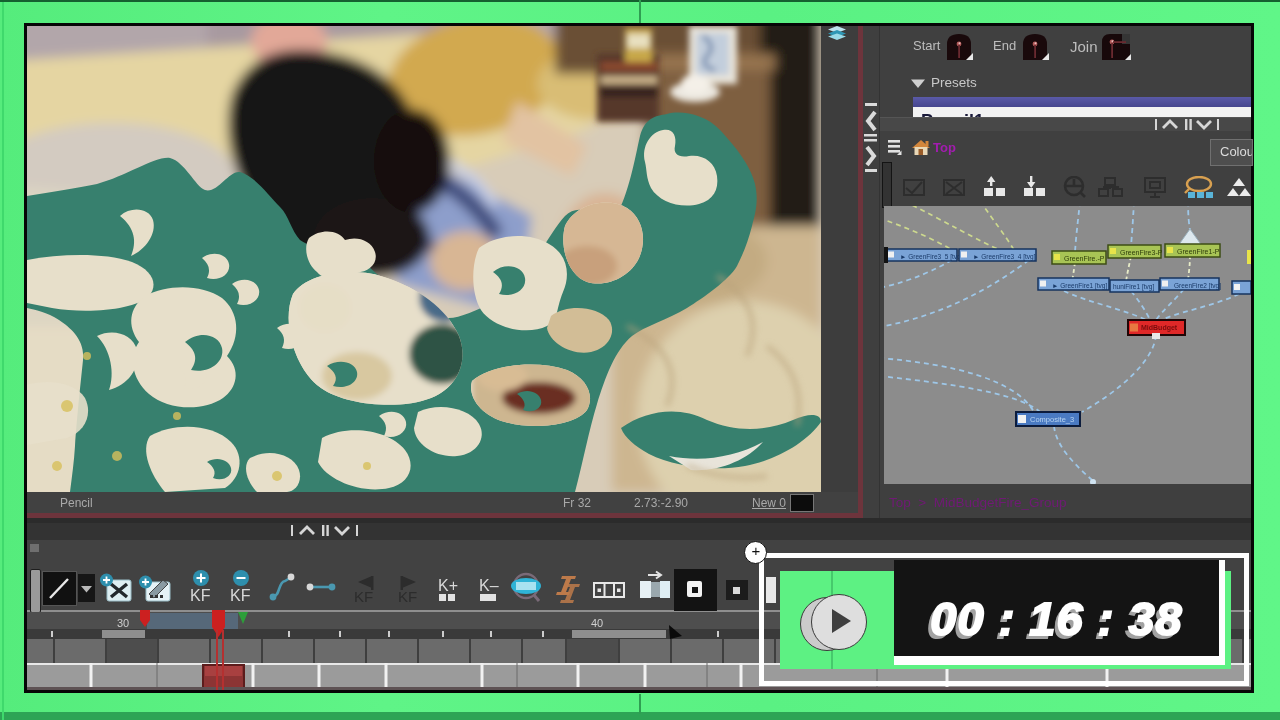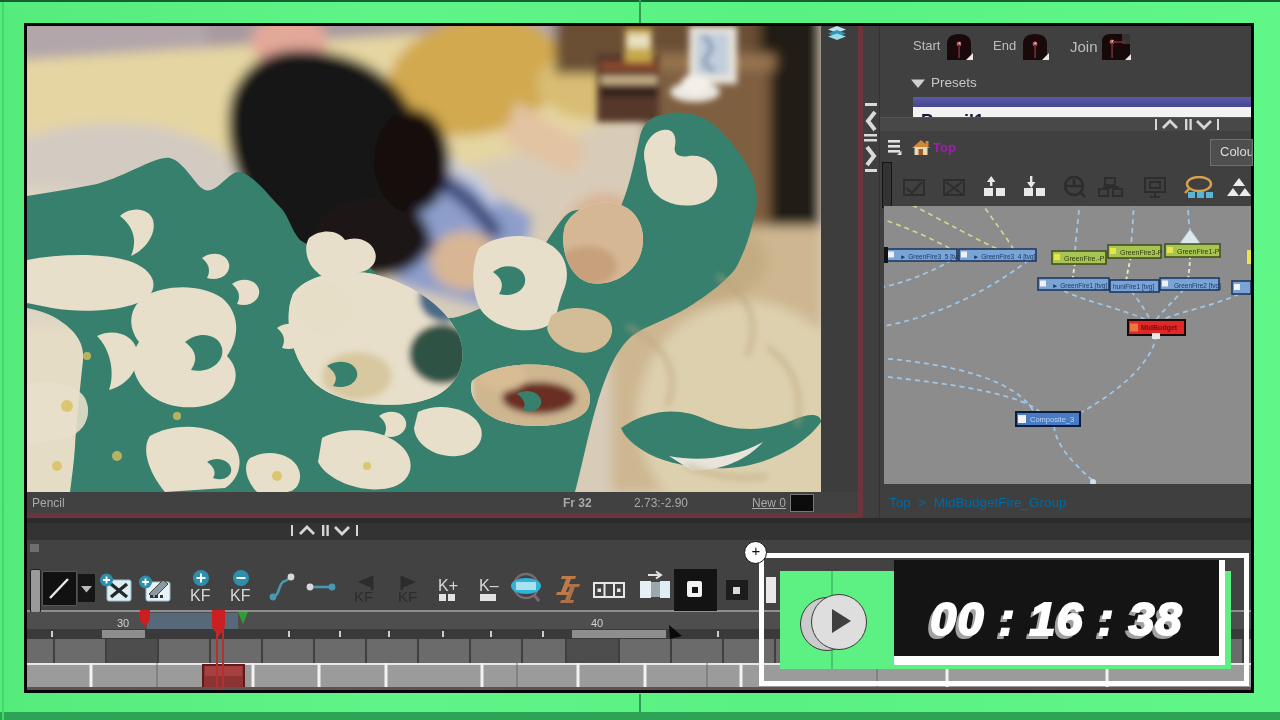--- a/index.html
+++ b/index.html
@@ -154,22 +154,22 @@
 <svg class="a" style="left:863px;top:100px;" width="16" height="75" viewBox="0 0 16 75">
 <rect x="2" y="3" width="12" height="3" fill="#dadada"></rect>
 <path d="M12 12 L5 21 L12 30" stroke="#dadada" stroke-width="4" fill="none"></path>
 <rect x="1" y="34" width="13" height="2.5" fill="#dadada"></rect>
     <rect x="1" y="39" width="13" height="2.5" fill="#dadada"></rect>
 <path d="M4 47 L11 56 L4 65" stroke="#dadada" stroke-width="4" fill="none"></path>
 <rect x="2" y="69" width="12" height="3" fill="#dadada"></rect>
 </svg>
 
 <div class="a" style="left:27px;top:492px;width:831px;height:21px;background:#414141;"></div>
-<div class="a txt" style="left:32px;top:496px;">Pencil</div>
-<div class="a txt" style="left:563px;top:496px;font-weight:bold;">Fr 32</div>
+<div class="a txt" style="left:60px;top:496px;">Pencil</div>
+<div class="a txt" style="left:563px;top:496px;">Fr 32</div>
 <div class="a txt" style="left:634px;top:496px;">2.73:-2.90</div>
 <div class="a txt" style="left:752px;top:496px;text-decoration:underline;">New 0</div>
 <div class="a" style="left:790px;top:494px;width:22px;height:16px;background:#0c0c0c;border:1px solid #777;"></div>
 
 <div id="props" class="a" style="left:880px;top:26px;width:371px;height:91px;background:#404040;"></div>
 <div class="a" style="left:913px;top:38px;color:#bdbdbd;font-size:13px;">Start</div>
 <div class="a" style="left:993px;top:38px;color:#bdbdbd;font-size:13px;">End</div>
 <div class="a" style="left:1070px;top:38px;color:#bdbdbd;font-size:15px;">Join</div>
 <svg class="a" style="left:945px;top:32px;" width="30" height="30" viewBox="0 0 30 30">
 <path d="M2 28 L2 12 Q2 2 14 2 Q26 2 26 12 L26 28 Z" fill="#19090b"></path>
@@ -355,21 +355,21 @@
 </g>
 
 <g>
 <rect x="132" y="206" width="64" height="14" fill="#4a7ac2" stroke="#0c1c3c" stroke-width="2"></rect>
 <rect x="134" y="209" width="8" height="8" fill="#f2f2f2"></rect>
 <text x="146" y="216" font-size="7.5" fill="#b8d4f2" font-family="Liberation Sans">Composite_3</text>
 </g>
 <circle cx="209" cy="276" r="3" fill="#cfe2f0"></circle>
 </svg>
 <div class="a" style="left:880px;top:484px;width:371px;height:34px;background:#3f3f3f;"></div>
-<div class="a" style="left:889px;top:495px;color:#0369a1;font-size:13.5px;">Top&nbsp;&nbsp;&gt;&nbsp;&nbsp;MidBudgetFire_Group</div>
+<div class="a" style="left:889px;top:495px;color:#701a75;font-size:13.5px;">Top&nbsp;&nbsp;&gt;&nbsp;&nbsp;MidBudgetFire_Group</div>
 
 <div class="a" style="left:27px;top:518px;width:1224px;height:5px;background:#2b2b2b;"></div>
 <div class="a" style="left:27px;top:523px;width:1224px;height:17px;background:#333333;"></div>
 <svg class="a" style="left:291px;top:524px;" width="70" height="13" viewBox="0 0 70 13">
 <rect x="0" y="1" width="2" height="11" fill="#d6d6d6"></rect>
 <path d="M9 10 L16 3 L23 10" stroke="#d6d6d6" stroke-width="2.8" fill="none"></path>
 <rect x="31" y="1" width="2.4" height="11" fill="#d6d6d6"></rect>
     <rect x="35.4" y="1" width="2.4" height="11" fill="#d6d6d6"></rect>
 <path d="M44 3 L51 10 L58 3" stroke="#d6d6d6" stroke-width="2.8" fill="none"></path>
 <rect x="65" y="1" width="2" height="11" fill="#d6d6d6"></rect>

